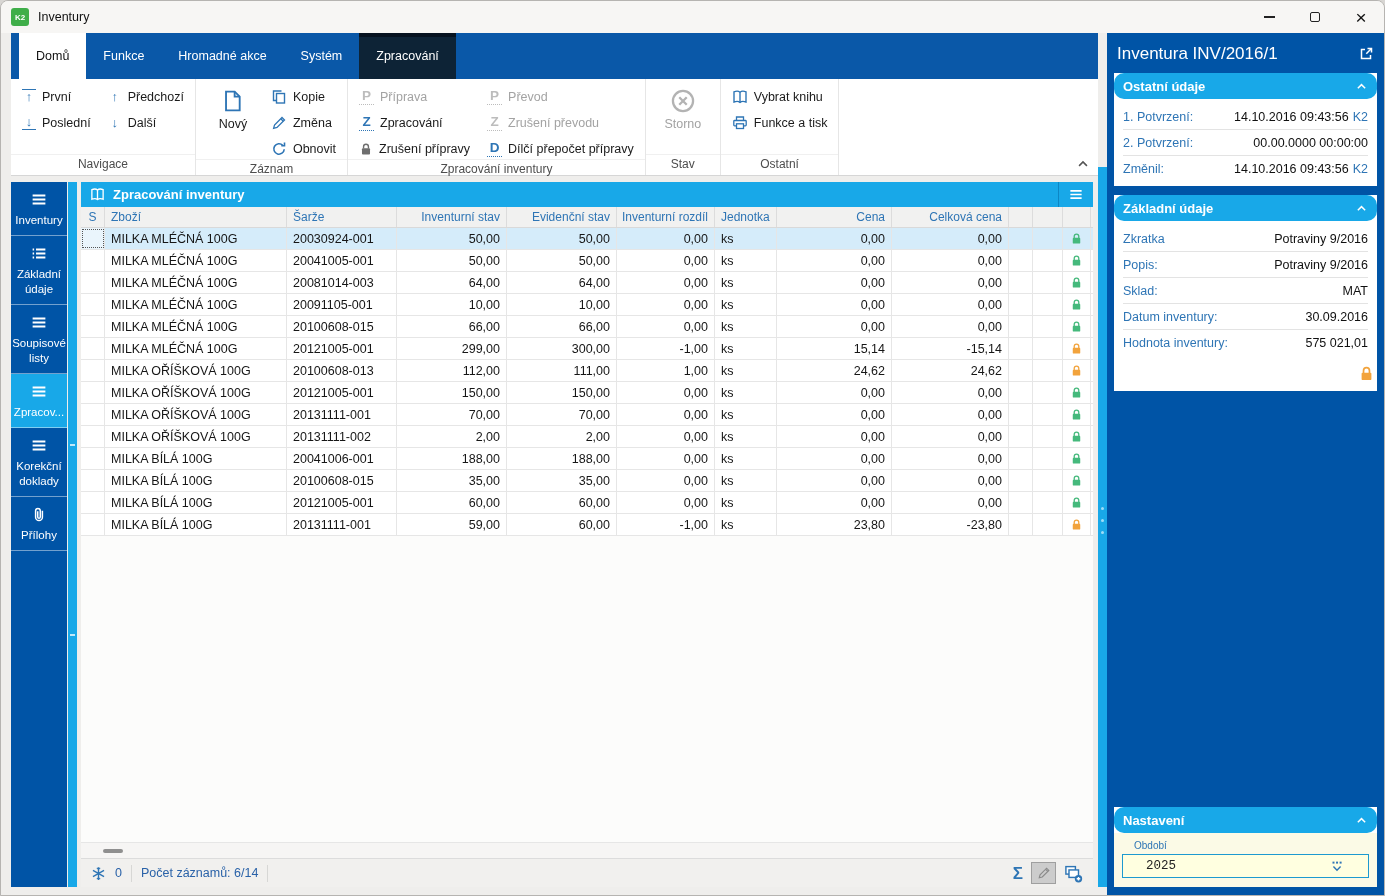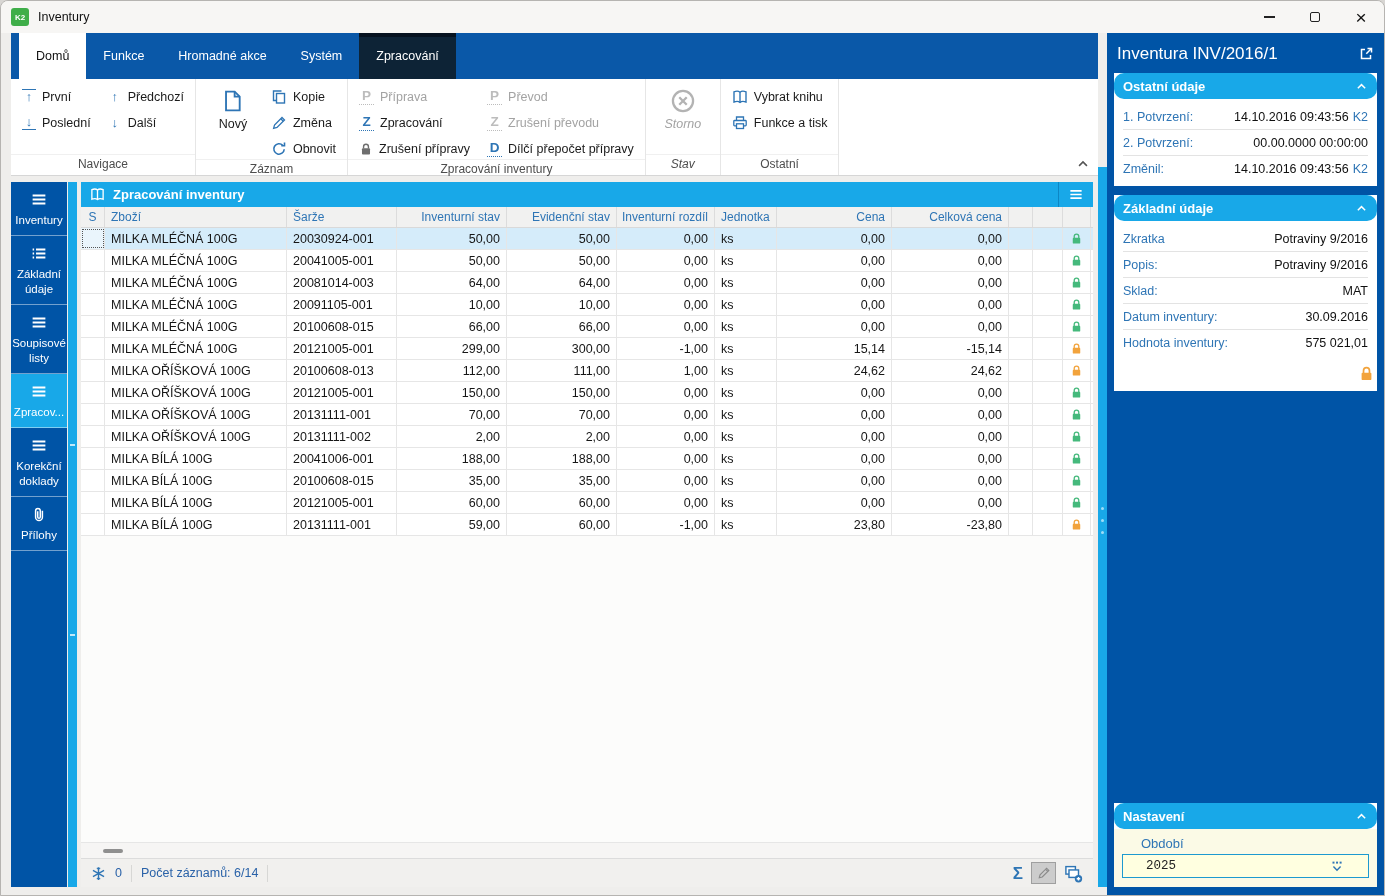--- a/index.html
+++ b/index.html
@@ -132,21 +132,21 @@
     border-bottom:1px solid #e3e3e3;font-size:12.5px;}
   .drow:last-child{border-bottom:none;}
   .dlabel{color:#2e75b5;white-space:nowrap;}
   .dvalwrap{white-space:nowrap;}
   .dval{color:#101010;}
   .dsuffix{color:#2e75b5;margin-left:4px;}
   .card-lockrow{display:flex;justify-content:flex-end;padding:5px 2px 9px;}
   .spacer{flex:1;}
   .card.settings{margin-bottom:8px;}
   .card.settings .card-b{background:#fbfae6;padding:5px 8px 9px;}
-  .settings-label{color:#2e75b5;font-size:13px;margin:2px 0 3px 19px;}
+  .settings-label{color:#2e75b5;font-size:10px;margin:2px 0 3px 12px;}
   .period-wrap{display:flex;align-items:center;background:#ffffe0;border:1px solid #1d9ad0;height:24px;padding:0 23px;font-family:Liberation Mono, monospace;}
   .period-input{flex:1;border:none;background:transparent;font-size:12.5px;color:#222;outline:none;
     font-family:inherit;min-width:0;}
   .dd-ic{width:16px;height:15px;color:#2e75b5;display:inline-flex;flex:none;}
   .dd-ic svg{width:100%;height:100%;}
 </style>
 </head>
 <body>
 
 <div class="window">
@@ -280,21 +280,21 @@
             </div>
             <div class="rbtn">
               <span class="letter blue">D</span>
               <span>Dílčí přepočet přípravy</span>
             </div>
           </div>
         </div>
         <div class="rg-label">Zpracování inventury</div>
       </div>
 
-      <div class="rgroup" style="min-width:68px;font-style:italic;">
+      <div class="rgroup" style="min-width:68px;">
         <div class="rg-content" style="justify-content:center;">
           <div class="rbig disabled">
             <span class="ic big gray" style="width:26px;height:26px;">
                 <svg viewBox="0 0 16 16" fill="none" stroke="currentColor" stroke-width="1.4">
                   <circle cx="8" cy="8" r="6.2"></circle>
                   <path d="M5.7 5.7l4.6 4.6M10.3 5.7l-4.6 4.6"></path>
                 </svg>
               </span>
             <span>Storno</span>
           </div>

